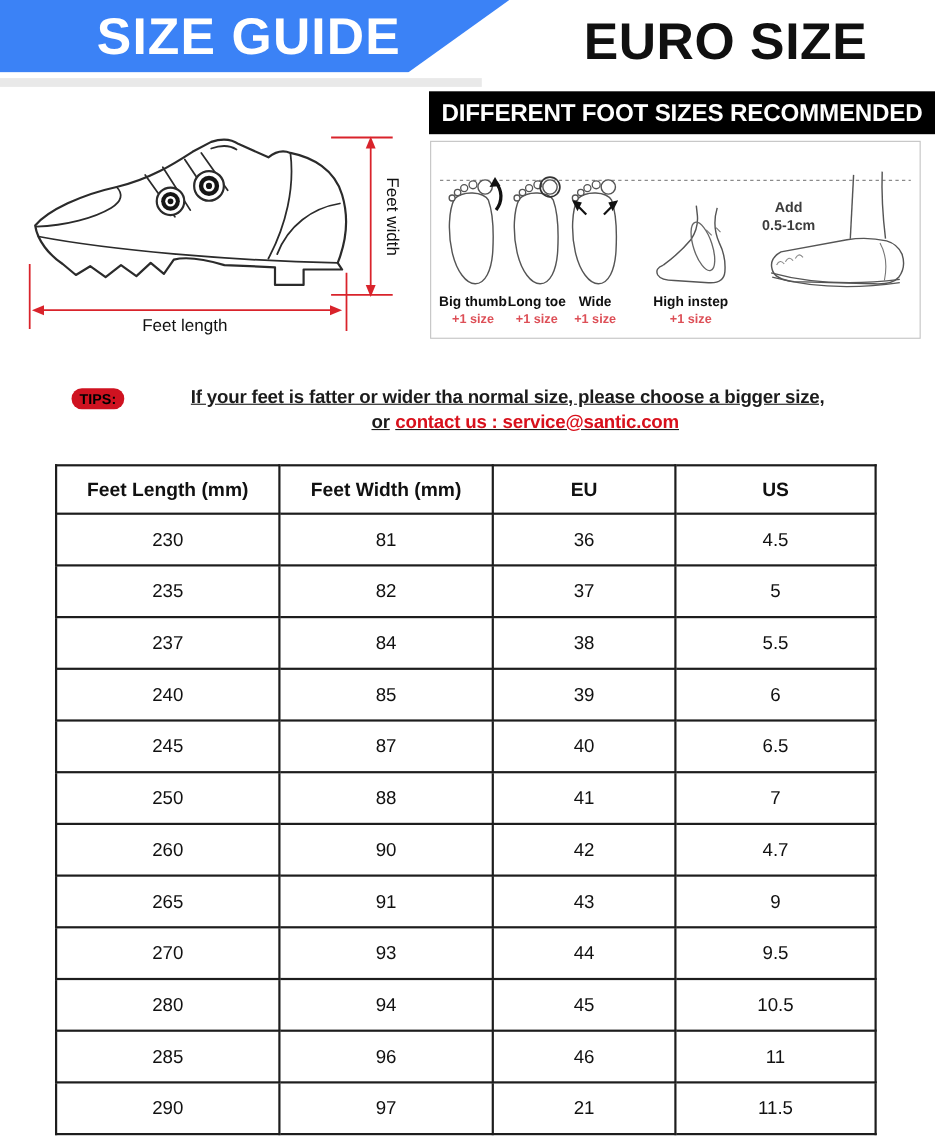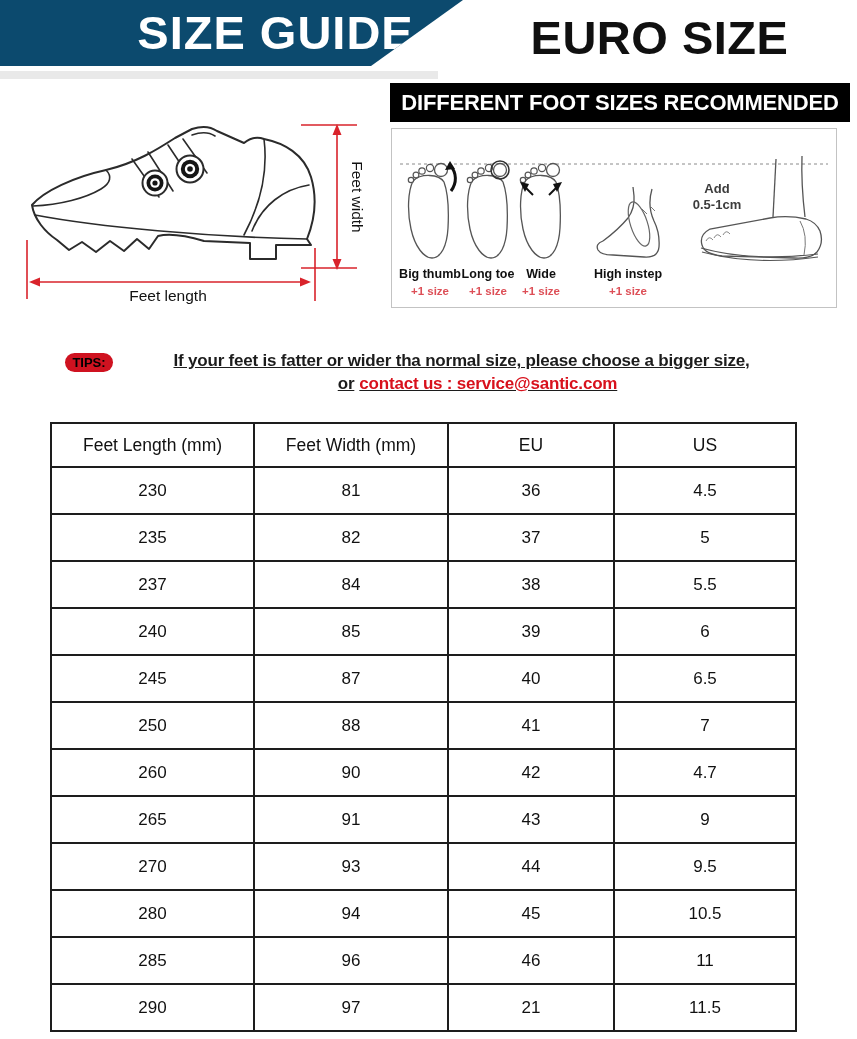--- a/index.html
+++ b/index.html
@@ -3,23 +3,23 @@
 <meta charset="utf-8">
 <style>
   html,body { margin:0; padding:0; background:#fff; }
   .page {
     position:relative; width:857px; height:1039px; background:#ffffff;
     font-family:"Liberation Sans", sans-serif; overflow:hidden;
   }
   
   .size-banner {
     position:absolute; left:0; top:0; width:463px; height:66px;
-    background:#0c4a6e; clip-path:polygon(0 0, 463px 0, 371px 66px, 0 66px);
+    background:#3b82f6; clip-path:polygon(0 0, 463px 0, 371px 66px, 0 66px);
     color:#ffffff; font-weight:bold; font-size:47px; line-height:66px;
-    padding-left:88px; box-sizing:border-box; letter-spacing:1px;text-align:center;
+    padding-left:88px; box-sizing:border-box; letter-spacing:1px;
   }
   .banner-shadow {
     position:absolute; left:0; top:71px; width:438px; height:8px; background:#e9e9e9;
   }
   .euro-title {
     position:absolute; left:462px; top:10px; width:395px; text-align:center;
     font-size:47px; font-weight:bold; color:#101010; letter-spacing:.5px; white-space:nowrap;
   }
   
   .shoe-svg { position:absolute; left:8px; top:93px; }
@@ -62,21 +62,21 @@
   .tips-red { color:#d8111c; }
   
   .size-table {
     position:absolute; left:50px; top:422px; width:737px;
     border-collapse:collapse; table-layout:fixed;
   }
   .size-table th, .size-table td {
     border:2px solid #1d1d1d; text-align:center; vertical-align:middle;
     color:#111; padding:0;
   }
-  .size-table th { height:42px; font-size:17.5px; font-weight:normal;margin-left:40px; }
+  .size-table th { height:42px; font-size:17.5px; font-weight:bold;margin-left:40px; }
   .size-table td { height:45px; font-size:17px; font-weight:normal; }
   .size-table th:nth-child(1) { width:201px; }
   .size-table th:nth-child(2) { width:192px; }
   .size-table th:nth-child(3) { width:164px; }
   .size-table th:nth-child(4) { width:180px; }
 </style>
 </head>
 <body>
 
 <div class="page">

